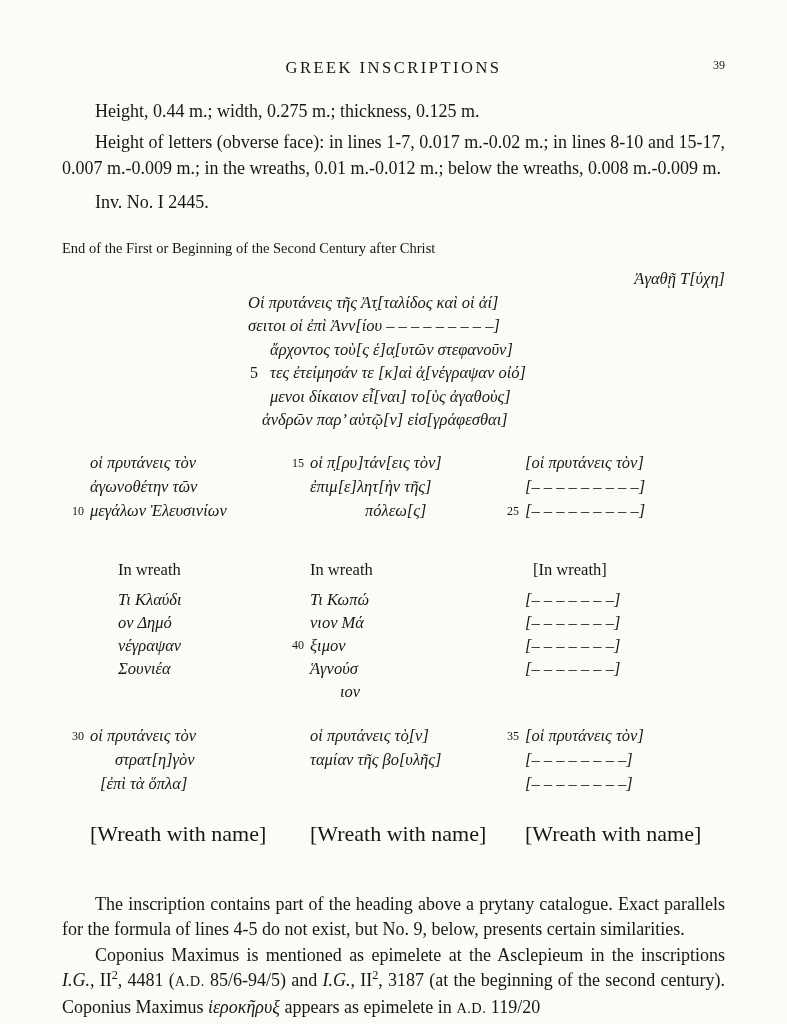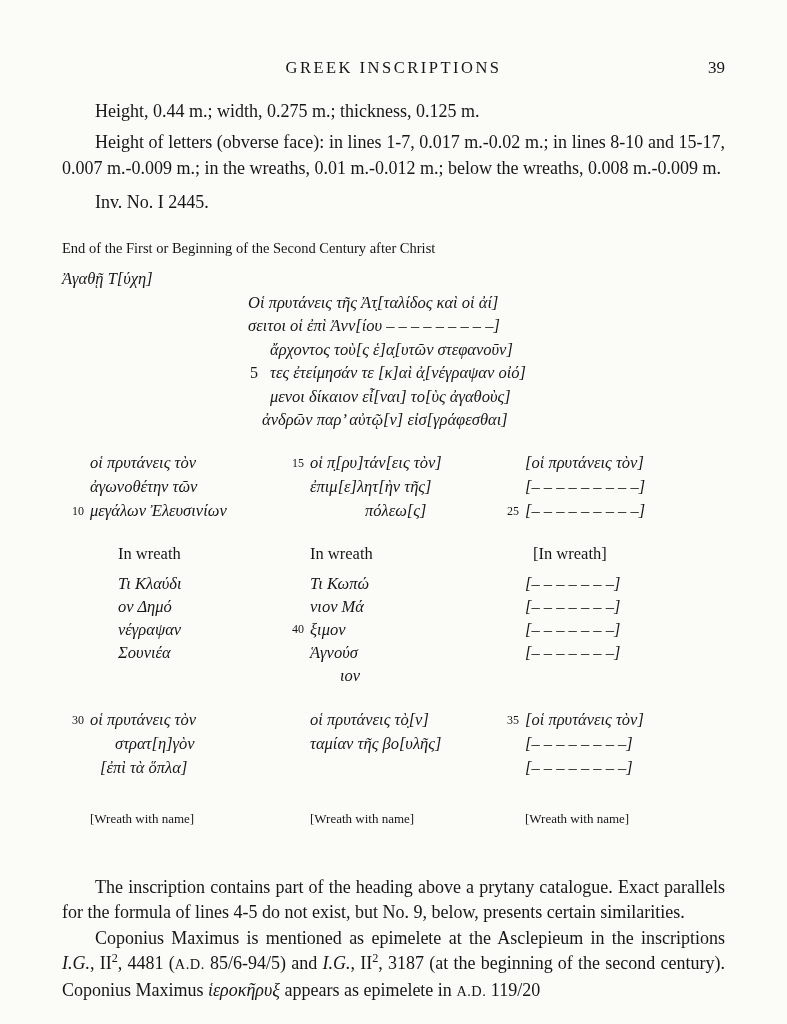--- a/index.html
+++ b/index.html
@@ -16,60 +16,60 @@
     box-sizing:border-box;
     padding:58px 62px 0 62px;
     overflow:hidden;
   }
   
   .header{position:relative;height:22px;}
   .running-title{
     position:absolute;left:0;right:0;text-align:center;
     font-size:16.5px;letter-spacing:2.5px;white-space:nowrap;
   }
-  .page-number{position:absolute;right:0;top:0;font-size:17px;}
+  .page-number{position:absolute;right:0;top:0;font-size:12px;}
   
   .para{font-size:18px;line-height:26px;text-align:justify;margin:0;}
   .indent{text-indent:33px;}
   .p-dim{margin-top:18px;}
   .p-letters{margin-top:5px;}
   .p-inv{margin-top:8px;}
   
   .caption{margin-top:24px;font-size:14.5px;line-height:18px;}
   
   .heading-block{margin-top:10px;font-size:16.5px;line-height:23.5px;}
-  .hline1{text-align:left;}
+  .hline1{text-align:right;}
   .hrest{margin-left:186px;width:fit-content;}
   .hline{position:relative;}
   .hline.hi1{padding-left:22px;}
   .hline.hi2{padding-left:14px;}
   .hnum{position:absolute;left:-16px;width:26px;text-align:right;font-style:normal;font-size:16px;}
   .greek{font-style:italic;}
   
   .cols{display:grid;grid-template-columns:220px 215px 228px;}
   .groupA{margin-top:19px;}
   .cline{position:relative;padding-left:28px;line-height:24px;font-size:16.5px;min-height:24px;}
   .lnum{position:absolute;left:0;top:0;width:22px;text-align:right;font-style:normal;font-size:12px;}
   .ind-a{padding-left:83px;}   
   .ind-b{padding-left:53px;}   
   .ind-c{padding-left:38px;}   
   .ind-d{padding-left:58px;}   
   .wreath-indent{padding-left:56px;}
   
-  .wreaths{margin-top:20px;}
+  .wreaths{margin-top:36px;}
   .wreath-col .wheader{font-size:16.5px;line-height:22px;margin-bottom:7px;}
   .wh1{padding-left:56px;}
   .wh2{padding-left:28px;}
   .wh3{padding-left:36px;}
   .wlines .cline{line-height:23px;min-height:23px;}
   
   .groupB{margin-top:21px;}
   
   .wreath-note-row{margin-top:26px;}
-  .wnote{font-size:13px;text-align:right;}
+  .wnote{font-size:22px;text-align:right;}
   
   .commentary{margin-top:44px;}
   .commentary .para{line-height:25.5px;}
   .run-italic{font-style:italic;}
   .run-greek{font-style:italic;}
   .run-sup{vertical-align:super;font-size:0.68em;line-height:0;}
   .run-smallcaps{font-size:0.8em;letter-spacing:0.5px;}
 </style>
 </head>
 <body>

